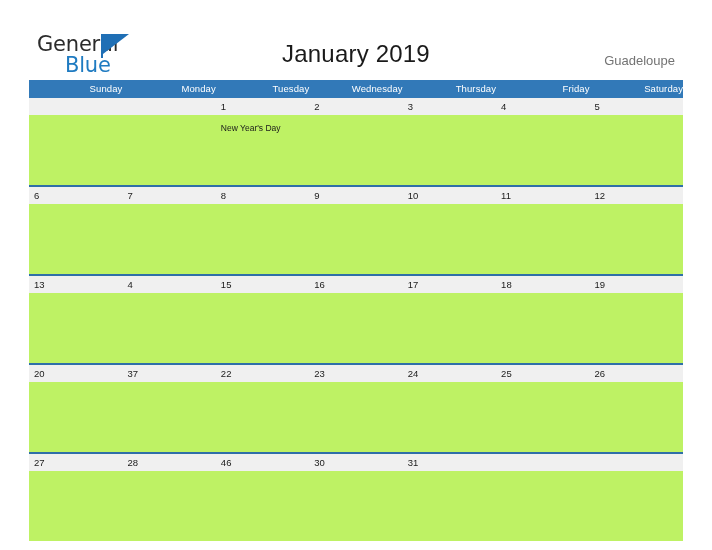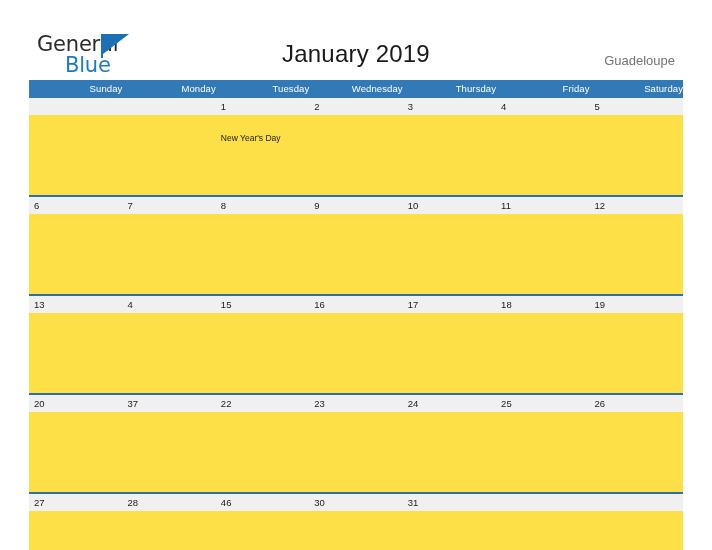--- a/index.html
+++ b/index.html
@@ -124,23 +124,23 @@
     font-size: 9.5px;
     color: #1a1a1a;
     padding: 3px 0 3px 5px;
     vertical-align: top;
     height: 9px;
   }
   .week-row.first-week .daynum-cell {
     border-top: none;
   }
   .week-row .body-cell {
-    background: #fde047;
+    background: #bef264;
     vertical-align: top;
-    padding: 18px 0 0 5px;
+    padding: 8px 0 0 5px;
     height: 62px;
   }
   .week-row.last-week .body-cell {
     height: 62px;
   }
   .event {
     font-family: "Liberation Sans", sans-serif;
     font-size: 8.5px;
     color: #1a1a1a;
     line-height: 11px;

